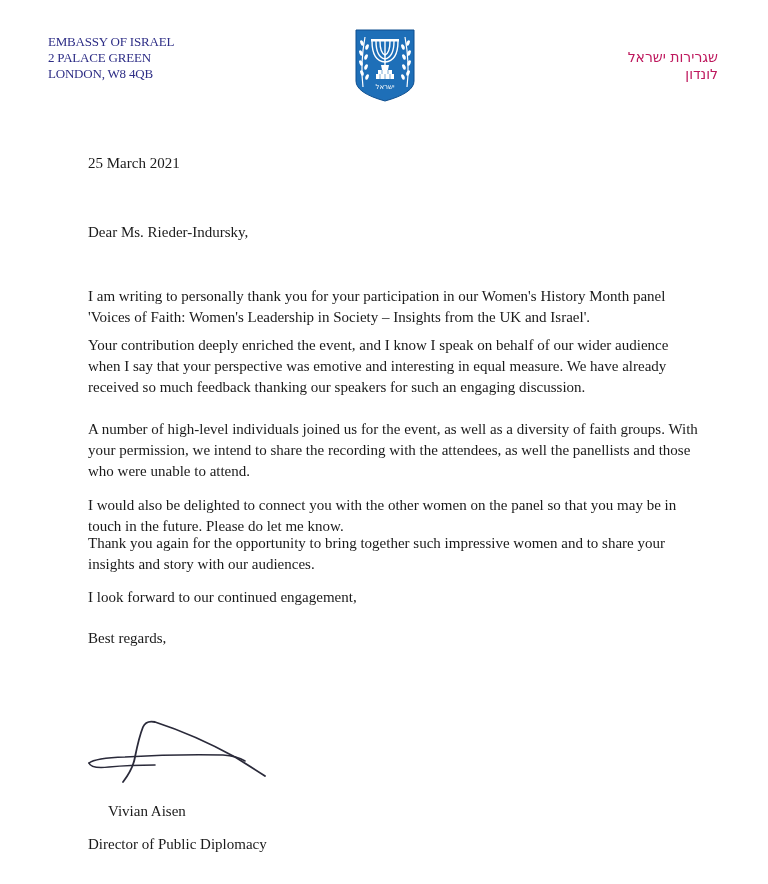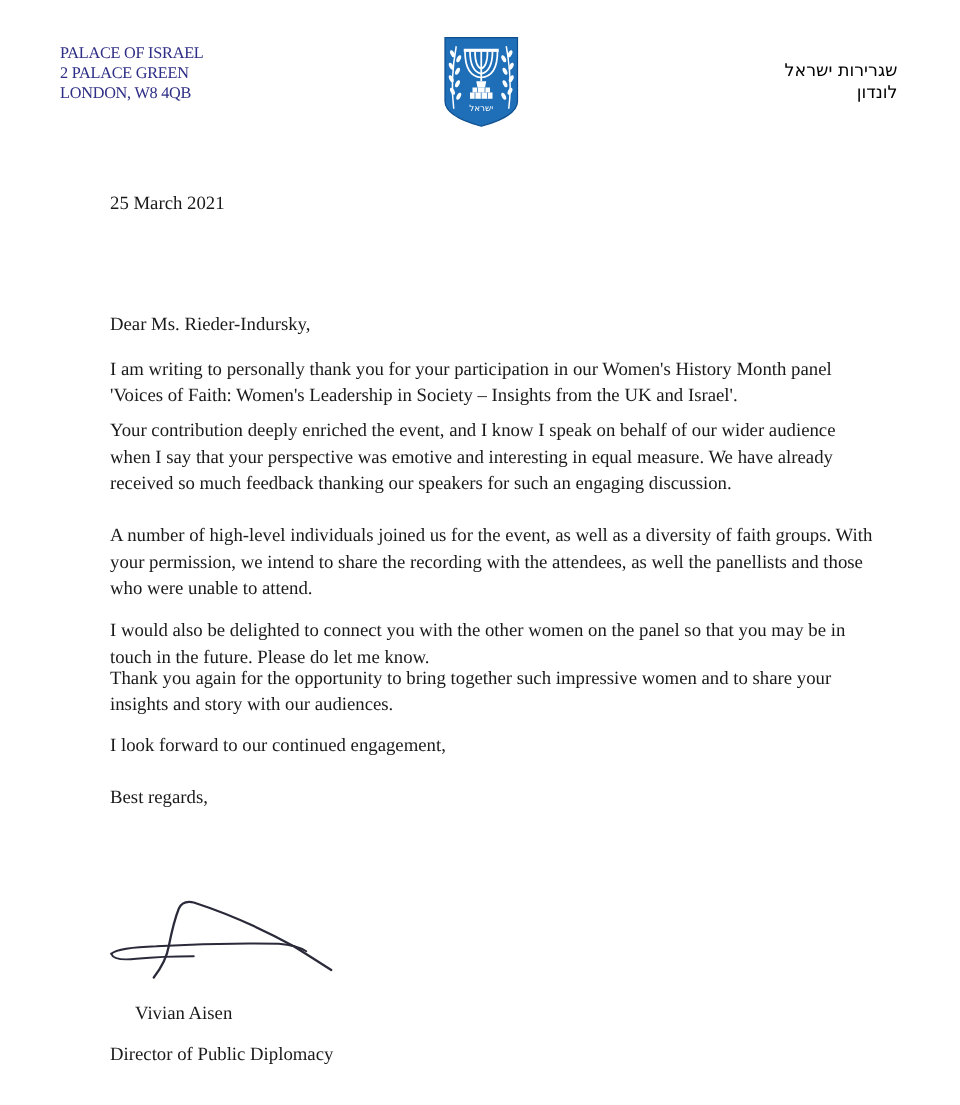--- a/index.html
+++ b/index.html
@@ -32,21 +32,21 @@
       width: 60px;
       height: 73px;
     }
     .letterhead-hebrew {
       position: absolute;
       right: 50px;
       top: 49px;
       font-family: "DejaVu Sans", "Liberation Sans", sans-serif;
       font-size: 14px;
       line-height: 17px;
-      color: #000000;
+      color: #be185d;
       text-align: right;
       direction: rtl;
     }
     .letter-body {
       position: absolute;
       left: 88px;
       top: 0;
       width: 620px;
       font-size: 15px;
       line-height: 21px;
@@ -68,21 +68,21 @@
       left: 85px;
       top: 705px;
       width: 190px;
       height: 85px;
     }
   </style>
 </head>
 <body>
 
 <div class="letterhead-address">
-  <div>PALACE OF ISRAEL</div>
+  <div>EMBASSY OF ISRAEL</div>
   <div>2 PALACE GREEN</div>
   <div>LONDON, W8 4QB</div>
 </div>
 
 <svg class="emblem" viewBox="0 0 60 73" xmlns="http://www.w3.org/2000/svg">
 
   <path d="M1 1 H59 V52 Q59 64 30 72 Q1 64 1 52 Z" fill="#1e6fb8" stroke="#0f4f8f" stroke-width="1"></path>
 
   <g stroke="#ffffff" stroke-width="1.2" fill="none">
     <path d="M8 58 Q5 35 10 8"></path>
@@ -130,21 +130,21 @@
 </svg>
 
 <div class="letterhead-hebrew">
   <div>שגרירות ישראל</div>
   <div>לונדון</div>
 </div>
 
 <div class="letter-body">
   <div class="abs" style="top:153px;">25 March 2021</div>
 
-  <div class="abs" style="top:222px;margin-top:28px;">Dear Ms. Rieder-Indursky,</div>
+  <div class="abs" style="top:222px;">Dear Ms. Rieder-Indursky,</div>
 
   <div class="para" style="top:286px;">
     <span>I am writing to personally thank you for your participation in our Women's History Month panel </span><span class="bold-title">'Voices of Faith: Women's Leadership in Society – Insights from the UK and Israel'</span><span>.</span>
   </div>
 
   <div class="para" style="top:335px;">Your contribution deeply enriched the event, and I know I speak on behalf of our wider audience when I say that your perspective was emotive and interesting in equal measure. We have already received so much feedback thanking our speakers for such an engaging discussion.</div>
 
   <div class="para" style="top:419px;">A number of high-level individuals joined us for the event, as well as a diversity of faith groups. With your permission, we intend to share the recording with the attendees, as well the panellists and those who were unable to attend.</div>
 
   <div class="para" style="top:475px;margin-top:20px;">I would also be delighted to connect you with the other women on the panel so that you may be in touch in the future. Please do let me know.</div>

